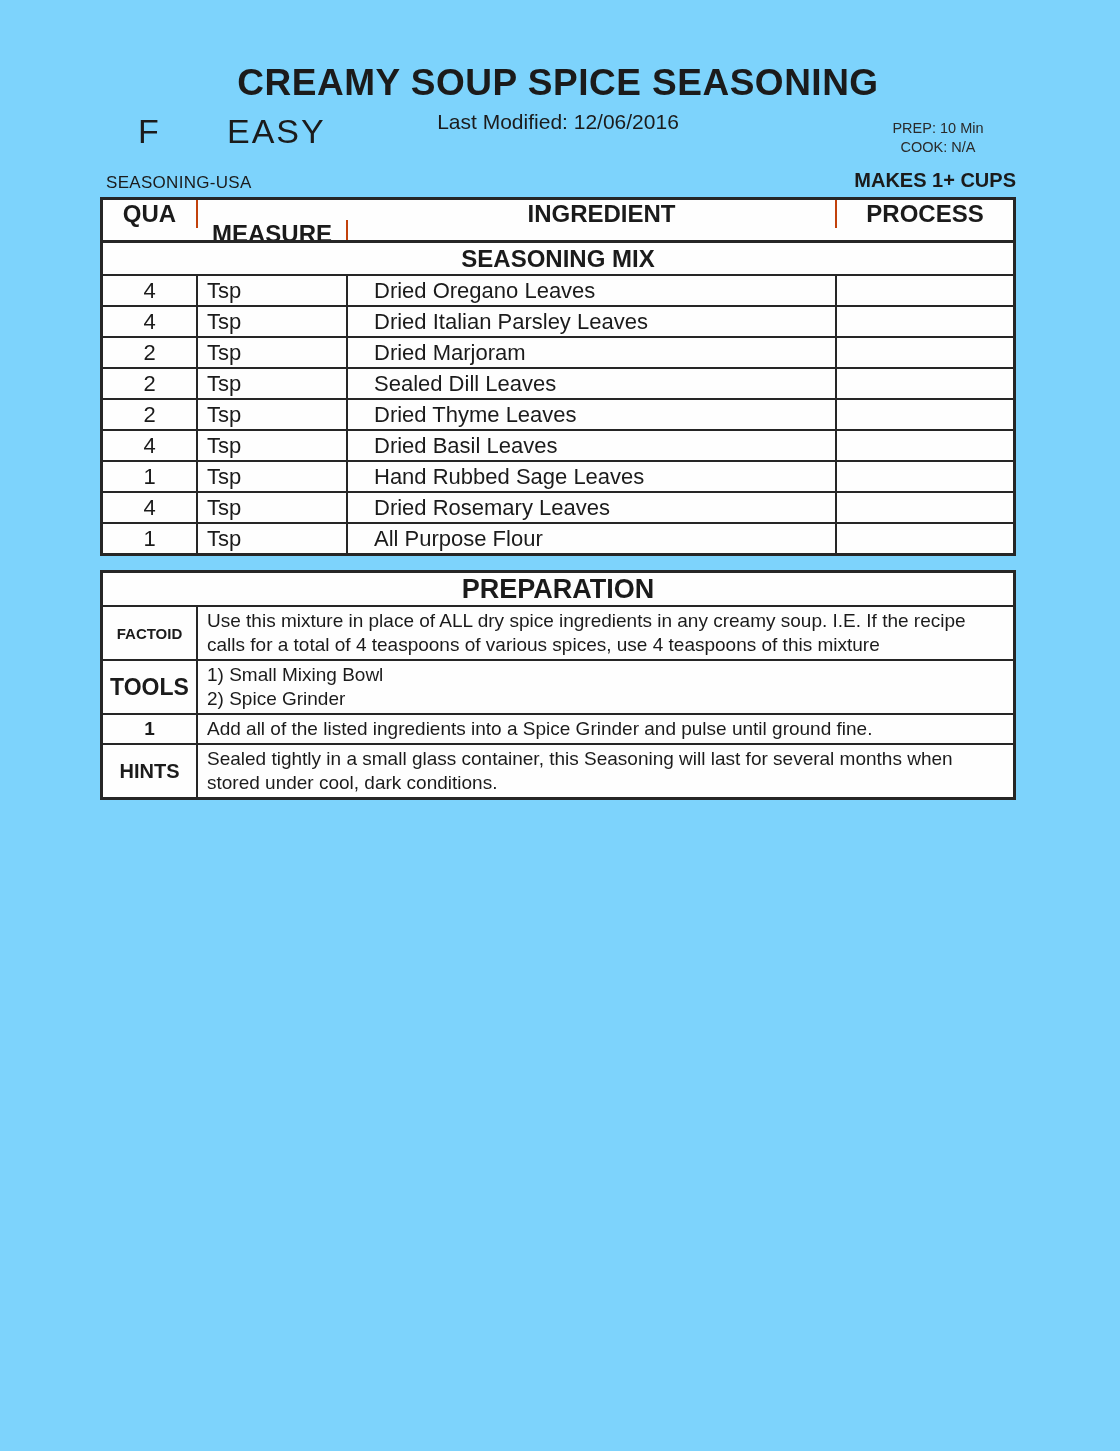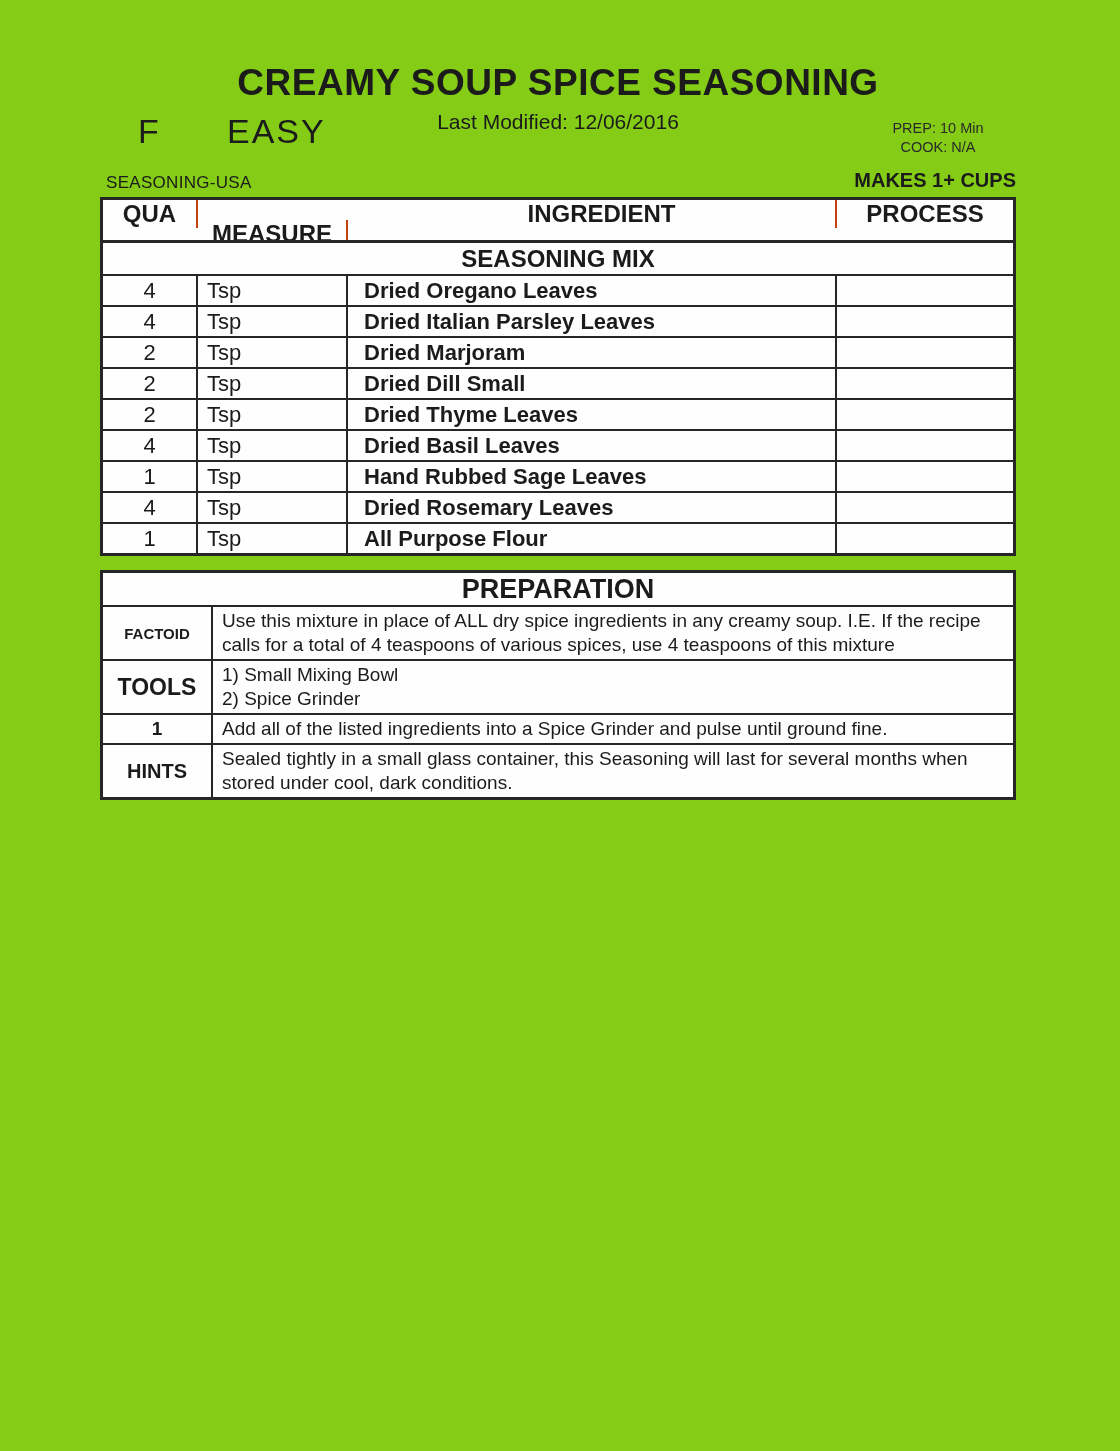--- a/index.html
+++ b/index.html
@@ -1,19 +1,19 @@
 <!DOCTYPE html>
 <html><head>
 <meta charset="utf-8">
 <style>
   html,body{margin:0;padding:0;background:#e8e8e8;}
   .page{
     position:relative;
     width:1120px;height:1451px;
-    background:#84cc16;
+    background:#7dd3fc;
     font-family:"Liberation Sans", sans-serif;
     color:#1b1b1b;
     margin:0 auto;
     overflow:hidden;
   }
   .abs{position:absolute;}
   .title{
     left:100px;top:62px;width:916px;
     text-align:center;font-size:37px;font-weight:bold;letter-spacing:.5px;
   }
@@ -54,29 +54,29 @@
   }
   .irow{display:flex;border-bottom:2px solid #262626;}
   .irow:last-child{border-bottom:none;}
   .icell{
     box-sizing:border-box;border-right:2px solid #262626;
     font-size:22px;line-height:29px;height:29px;
     white-space:nowrap;overflow:hidden;
   }
   .icell.qua{width:95px;text-align:center;}
   .icell.measure{width:150px;padding-left:9px;}
-  .icell.ingredient{flex:1;padding-left:16px;font-weight:bold;}
+  .icell.ingredient{flex:1;padding-left:26px;}
   .icell.process{width:176px;border-right:none;}
 
   .prep-tbl{top:570px;}
   .prep-banner{font-size:27px;line-height:28px;}
   .prow{display:flex;border-bottom:2px solid #262626;}
   .prow:last-child{border-bottom:none;}
   .plabel{
-    width:110px;box-sizing:border-box;border-right:2px solid #262626;
+    width:95px;box-sizing:border-box;border-right:2px solid #262626;
     display:flex;align-items:center;justify-content:center;
     font-weight:bold;text-align:center;flex-shrink:0;
   }
   .fs-factoid{font-size:15px;}
   .fs-tools{font-size:23px;}
   .fs-prep{font-size:22px;}
   .fs-step{font-size:19px;}
   .fs-hints{font-size:20px;}
   .ptext{
     flex:1;padding:2px 9px;
@@ -126,21 +126,21 @@
     </div>
     <div class="irow">
       <div class="icell qua">2</div>
       <div class="icell measure">Tsp</div>
       <div class="icell ingredient">Dried Marjoram</div>
       <div class="icell process"></div>
     </div>
     <div class="irow">
       <div class="icell qua">2</div>
       <div class="icell measure">Tsp</div>
-      <div class="icell ingredient">Dried Dill Small</div>
+      <div class="icell ingredient">Sealed Dill Leaves</div>
       <div class="icell process"></div>
     </div>
     <div class="irow">
       <div class="icell qua">2</div>
       <div class="icell measure">Tsp</div>
       <div class="icell ingredient">Dried Thyme Leaves</div>
       <div class="icell process"></div>
     </div>
     <div class="irow">
       <div class="icell qua">4</div>

